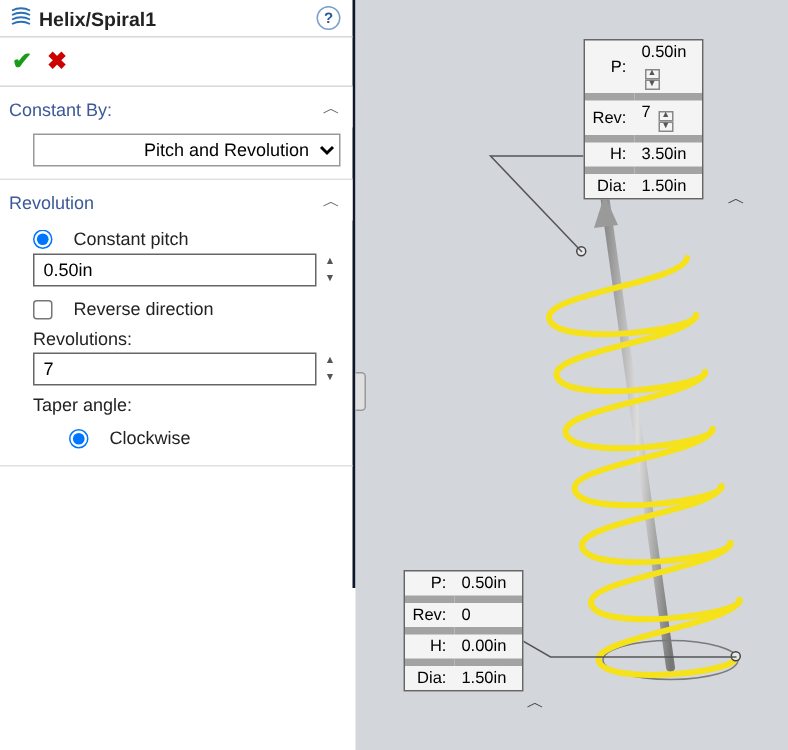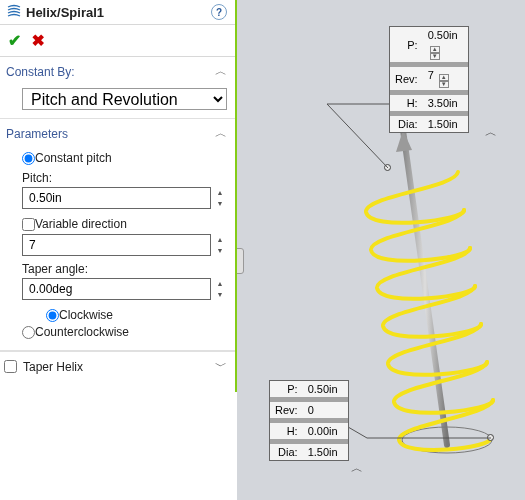--- a/index.html
+++ b/index.html
@@ -1,34 +1,34 @@
 <!DOCTYPE html>
 <html><head>
 <meta charset="utf-8">
 <style>
   * { box-sizing: border-box; margin: 0; padding: 0; font-family: "Segoe UI", Arial, sans-serif; }
   html, body { width: 525px; height: 500px; overflow: hidden; }
   body { display: flex; background: #fff; }
 
-  .panel { width: 237px; height: 392px; background: #fff; border-right: 2px solid #84cc16; display: flex; flex-direction: column; font-size: 12px; color: #222; }
+  .panel { width: 237px; height: 392px; background: #fff; border-right: 2px solid #0f172a; display: flex; flex-direction: column; font-size: 12px; color: #222; }
   .panel-header { display: flex; align-items: center; padding: 4px 8px 4px 6px; border-bottom: 1px solid #d8d8d8; }
   .panel-header .title { font-weight: bold; font-size: 13px; flex: 1; margin-left: 4px; }
   .helix-icon { width: 16px; height: 16px; }
   .help-icon { width: 16px; height: 16px; border: 1px solid #78a0c8; border-radius: 50%; color: #2a5a9a; font-size: 10px; font-weight: bold; display: flex; align-items: center; justify-content: center; cursor: pointer; }
 
   .action-row { display: flex; align-items: center; gap: 10px; padding: 6px 8px; border-bottom: 1px solid #d8d8d8; }
   .ok-icon { color: #1a9c1a; font-size: 16px; font-weight: bold; cursor: pointer; }
   .cancel-icon { color: #c00; font-size: 16px; font-weight: bold; cursor: pointer; }
 
   .section-hdr { display: flex; align-items: center; justify-content: space-between; padding: 6px 8px 4px 6px; background: #fff; color: #3b5998; font-size: 12px; }
   .section-hdr .chev { font-size: 12px; color: #666; cursor: pointer; }
   .section-body { padding: 2px 8px 8px 22px; border-bottom: 1px solid #e0e0e0; }
 
-  .combo { width: 100%; height: 22px; border: 1px solid #999; background: #fff; font-size: 16px; padding: 0 4px; margin-top: 2px; }
-  .radio-row, .check-row { display: flex; align-items: center; gap: 0; margin: 3px 0; }
+  .combo { width: 100%; height: 22px; border: 1px solid #999; background: #fff; font-size: 12px; padding: 0 4px; margin-top: 2px; text-align: right; }
+  .radio-row, .check-row { display: flex; align-items: center; gap: 14px; margin: 3px 0; }
   .radio-row input, .check-row input { width: 13px; height: 13px; }
   .lbl { font-size: 12px; color: #222; margin-top: 6px; margin-bottom: 2px; display: block; }
   .spin-wrap { display: flex; align-items: stretch; }
   .spin-input { flex: 1; height: 22px; border: 1px solid #666; font-size: 12px; padding: 0 6px; }
   .spin-btns { display: flex; flex-direction: column; width: 14px; margin-left: 2px; }
   .spin-btns .b { flex: 1; font-size: 7px; color: #555; display: flex; align-items: center; justify-content: center; cursor: pointer; }
 
   .taper-row { display: flex; align-items: center; justify-content: space-between; padding: 6px 8px 6px 4px; border-top: 1px solid #e0e0e0; }
   .taper-row .left { display: flex; align-items: center; gap: 6px; }
   .taper-row .chev { font-size: 12px; color: #666; cursor: pointer; }
@@ -74,77 +74,59 @@
     <span>Constant By:</span>
     <span class="chev">︿</span>
   </div>
   <div class="section-body">
     <select class="combo">
       <option>Pitch and Revolution</option>
     </select>
   </div>
 
   <div class="section-hdr">
-    <span>Parameters</span>
+    <span>Revolution</span>
     <span class="chev">︿</span>
   </div>
   <div class="section-body">
     <div class="radio-row">
       <input type="radio" checked="" style="">
       <span>Constant pitch</span>
     </div>
 
-    <span class="lbl">Pitch:</span>
     <div class="spin-wrap">
       <input class="spin-input" value="0.50in" style="">
       <div class="spin-btns">
           <span class="b">▲</span>
           <span class="b">▼</span>
         </div>
     </div>
 
     <div class="check-row" style="margin-top:8px;">
       <input type="checkbox" style="">
-      <span>Variable direction</span>
-    </div>
-
+      <span>Reverse direction</span>
+    </div>
+
+    <span class="lbl">Revolutions:</span>
     <div class="spin-wrap">
       <input class="spin-input" value="7" style="">
       <div class="spin-btns">
           <span class="b">▲</span>
           <span class="b">▼</span>
         </div>
     </div>
 
     <span class="lbl">Taper angle:</span>
-    <div class="spin-wrap">
-      <input class="spin-input" value="0.00deg" style="">
-      <div class="spin-btns">
-          <span class="b">▲</span>
-          <span class="b">▼</span>
-        </div>
-    </div>
 
     <div class="radio-row" style="margin-top:8px;padding-left:24px;">
       <input type="radio" checked="" style="">
       <span>Clockwise</span>
     </div>
-    <div class="radio-row">
-      <input type="radio" style="">
-      <span>Counterclockwise</span>
-    </div>
-  </div>
-
-  <div class="taper-row">
-    <div class="left">
-      <input type="checkbox" style="">
-      <span>Taper Helix</span>
-    </div>
-    <span class="chev">﹀</span>
-  </div>
+  </div>
+
 </div>
 
 <div class="viewport">
   <div class="divider-grip"></div>
 
   <svg class="helix" width="290" height="500" viewBox="0 0 290 500">
     <defs>
       <linearGradient id="axg" x1="0" y1="0" x2="1" y2="0">
         <stop offset="0" stop-color="#888"></stop>
           <stop offset="0.5" stop-color="#ddd"></stop>

